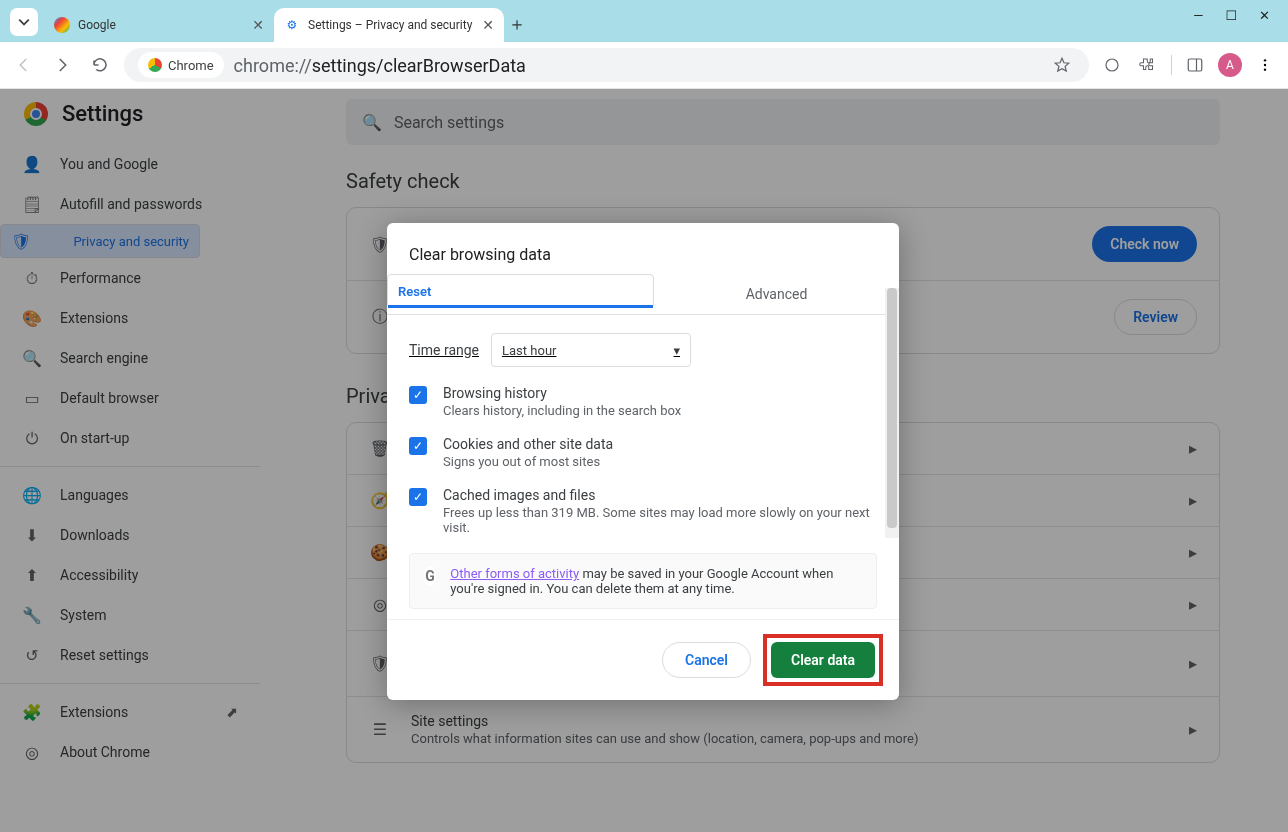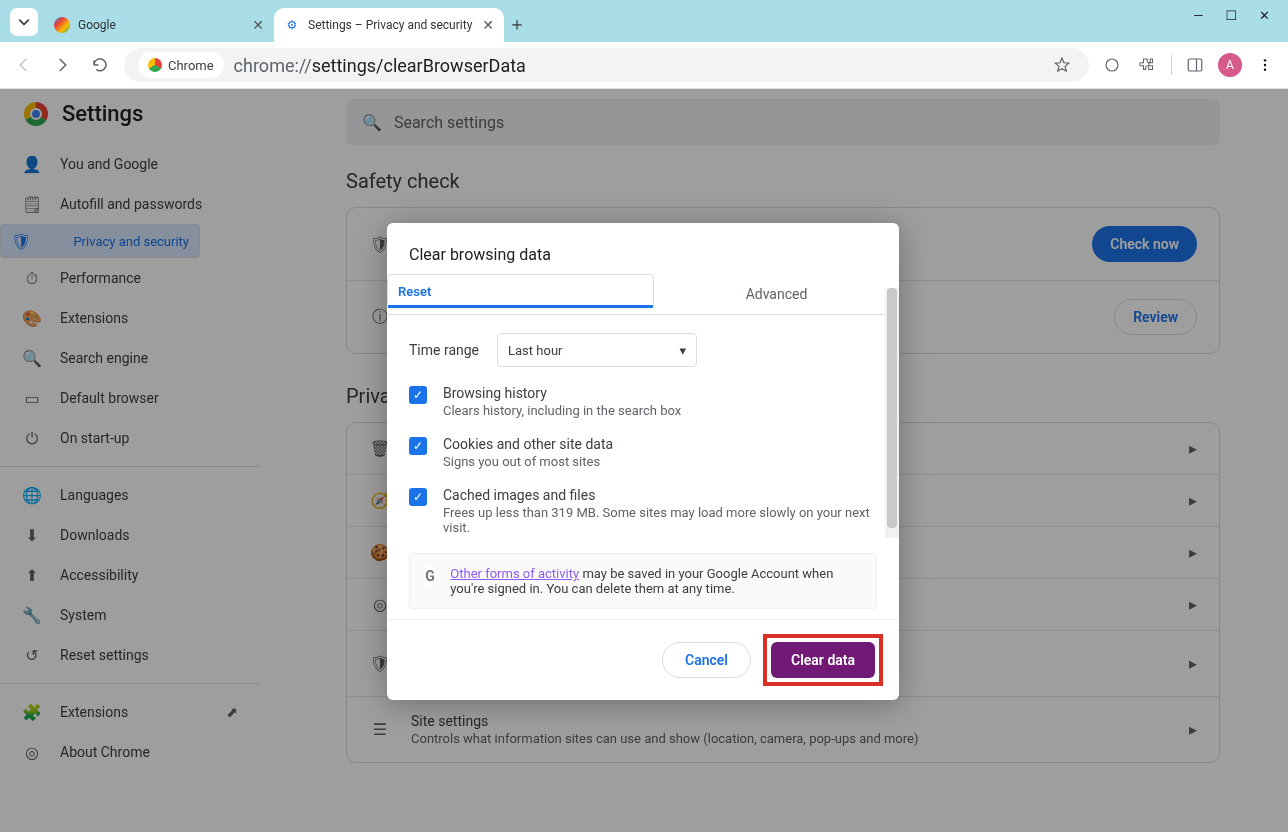--- a/index.html
+++ b/index.html
@@ -61,33 +61,33 @@
 .scrim{ position:absolute; top:89px; left:0; right:0; bottom:0; background:rgba(0,0,0,.38); }
 
 
 .dialog{ position:absolute; top:223px; left:387px; width:512px; background:#fff; border-radius:6px; box-shadow:0 4px 30px rgba(0,0,0,.3); display:flex; flex-direction:column; overflow:hidden;}
 .dlg-title{ padding:22px 22px 10px 22px; font-size:16px; color:#202124;}
 .tabs{ display:flex; border-bottom:1px solid #e0e0e0;}
 .dtab{ flex:1; text-align:center; padding:12px 0; font-size:14px; color:#5f6368; position:relative;}
 .dtab.sel{ color:#1a73e8; font-weight:600;}
 .dtab.sel::after{content:"";position:absolute;left:0;right:0;bottom:-1px;height:3px;background:#1a73e8;}
 .dlg-body{ padding:18px 22px 10px 22px; position:relative; max-height:320px; overflow:auto;}
-.trrow{ display:flex; align-items:center; gap:18px; margin-bottom:18px;}
+.trrow{ display:flex; align-items:center; gap:12px; margin-bottom:18px;text-decoration:underline;}
 .trlabel{ font-size:14px; color:#3c4043;}
 .sel{ border:1px solid #dadce0; border-radius:4px; height:34px; width:200px; display:flex; align-items:center; justify-content:space-between; padding:0 10px; font-size:13px; color:#3c4043;}
 .optrow{ display:flex; gap:16px; font-size:14px; color:#3c4043; margin-bottom:18px;}
 .optrow .sub{ color:#5f6368; font-size:13px; margin-top:2px;}
 .chk{ width:18px; height:18px; background:#1a73e8; border-radius:3px; display:flex; align-items:center; justify-content:center; color:#fff; font-size:12px; flex:0 0 18px; margin-top:1px;}
 .info{ border:1px solid #eceef0; background:#fafafa; border-radius:4px; padding:12px 14px; display:flex; gap:14px; font-size:13px; color:#3c4043;}
 .info a{ color:#8b5cf6; text-decoration:underline;}
 .glogo{ width:20px;height:20px;border-radius:50%;background:#fff; color:#777; font-weight:bold; font-size:14px; display:flex;align-items:center;justify-content:center;}
 .dlg-btns{ padding:14px 16px; display:flex; justify-content:flex-end; gap:12px; border-top:1px solid #f0f0f0; align-items:center;}
 .cancelbtn{ background:#fff; border:1px solid #dadce0; color:#1a73e8; border-radius:18px; height:36px; padding:0 22px; font-size:14px; font-weight:600;}
 .clearwrap{ border:4px solid #d93025; padding:4px; }
-.clearbtn{ background:#701a75; color:#fff; border:none; border-radius:6px; height:36px; padding:0 20px; font-size:14px; font-weight:600;}
+.clearbtn{ background:#15803d; color:#fff; border:none; border-radius:6px; height:36px; padding:0 20px; font-size:14px; font-weight:600;}
 .dlg-scroll{ position:absolute; top:65px; right:0; width:14px; height:250px; background:#f1f1f1;}
 .dlg-scroll .thumb{ position:absolute; top:0; left:2px; right:2px; height:240px; background:#c9c9c9; border-radius:4px;}
 
 svg{display:block;}
 </style>
 </head>
 <body>
 
 <div class="titlebar">
   <div class="tabdrop">

